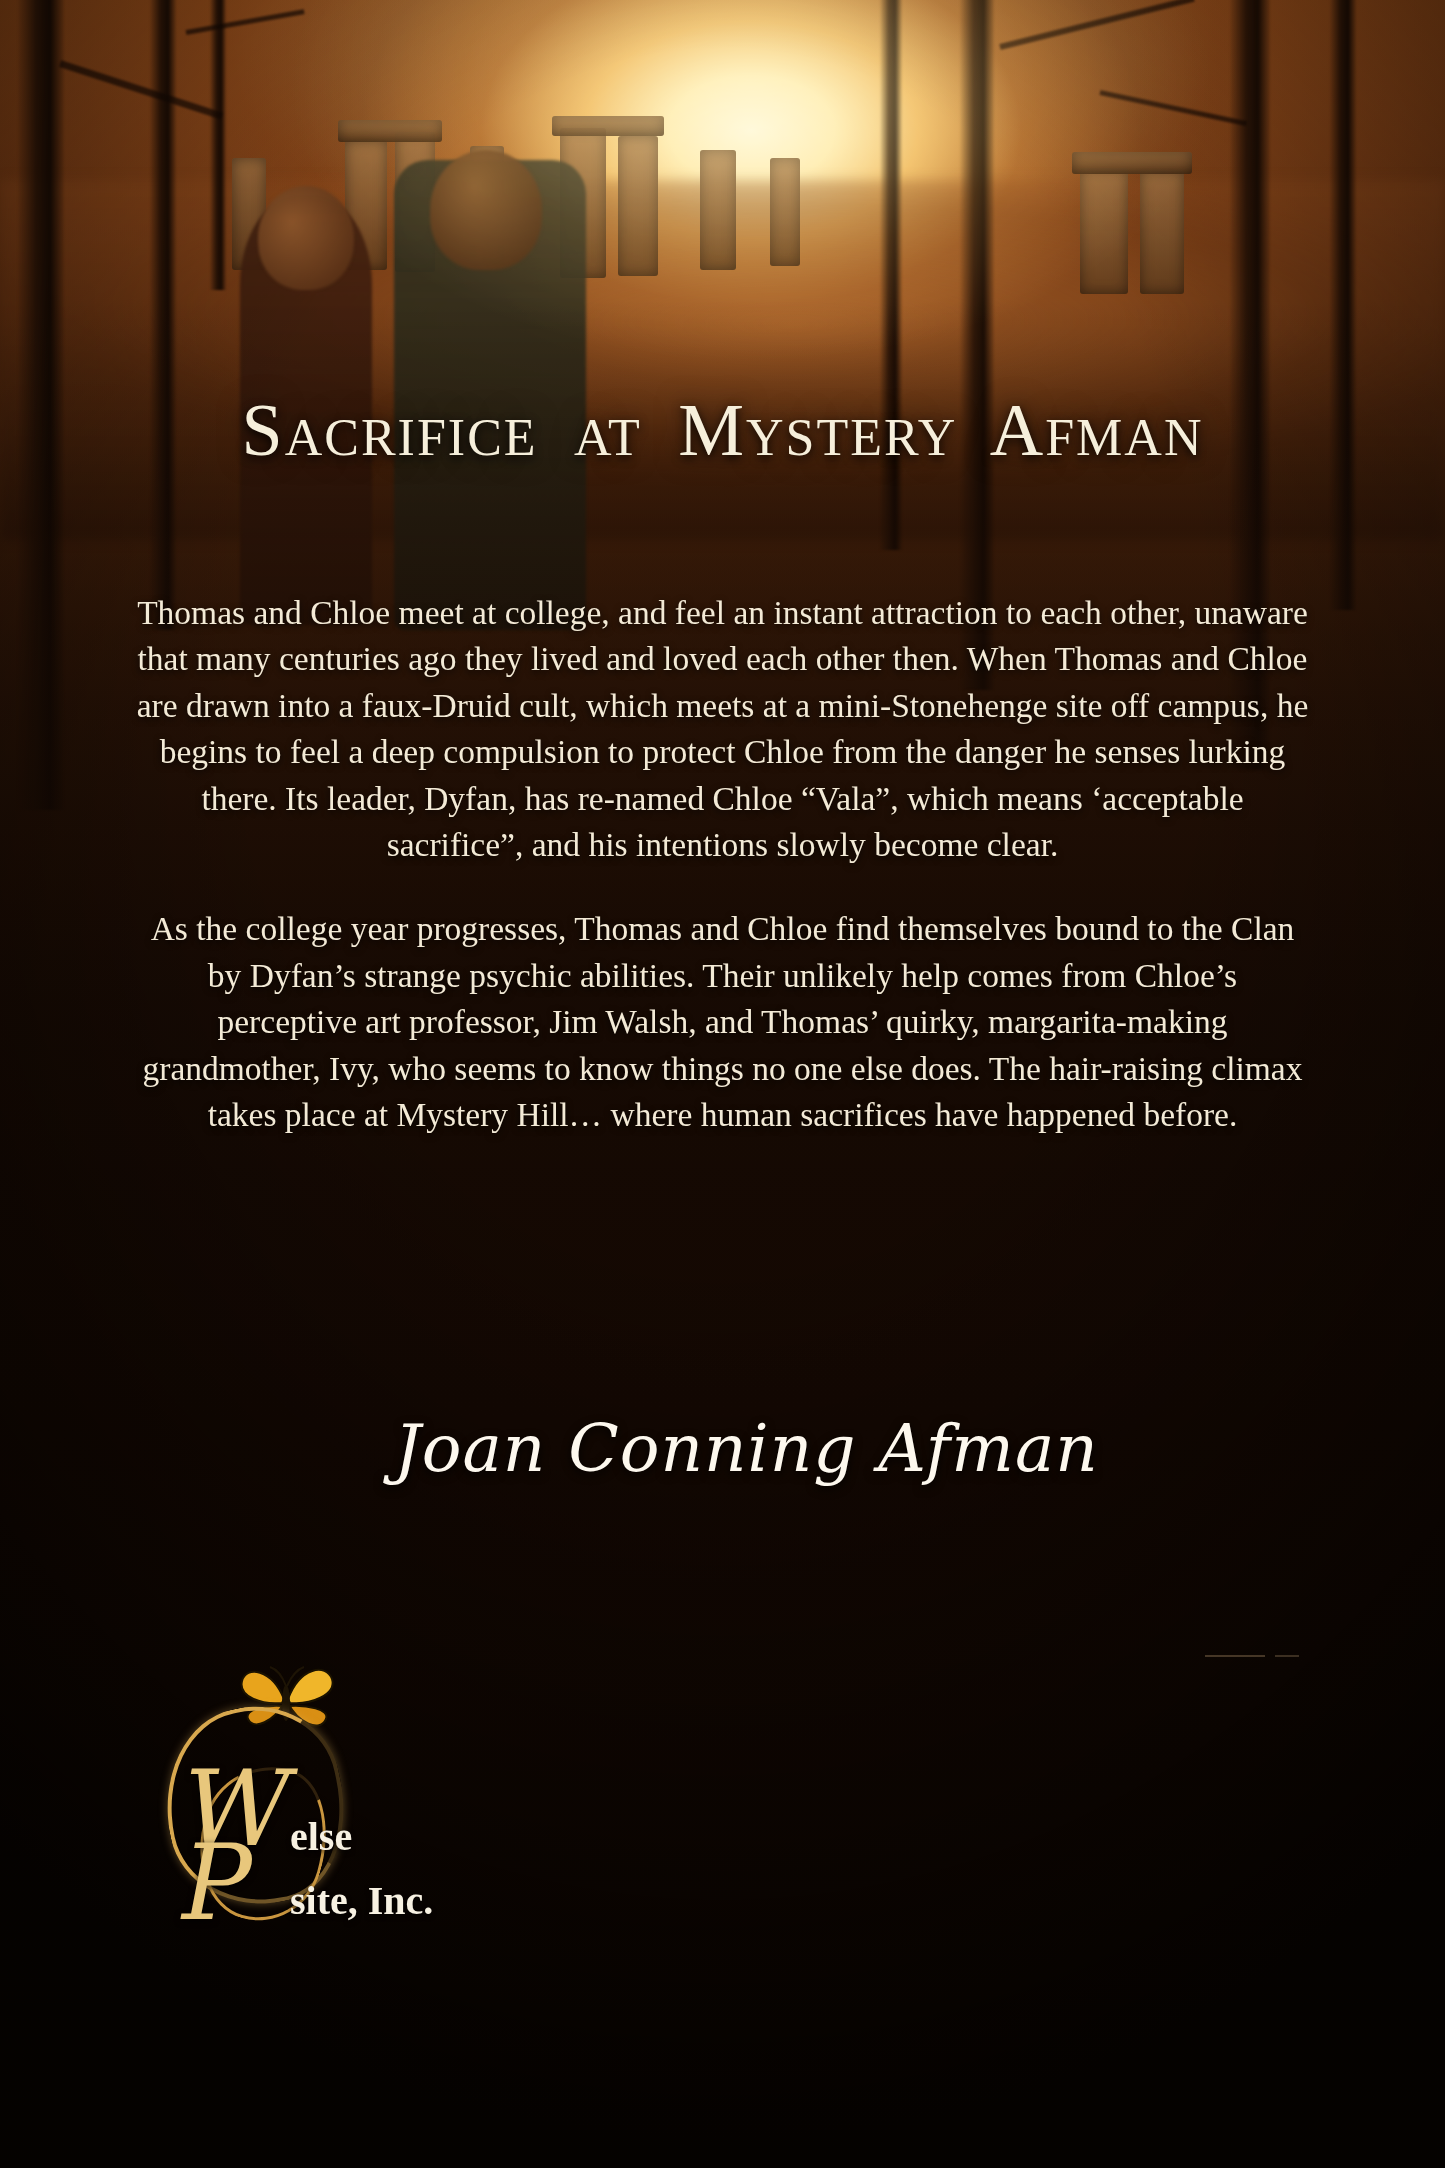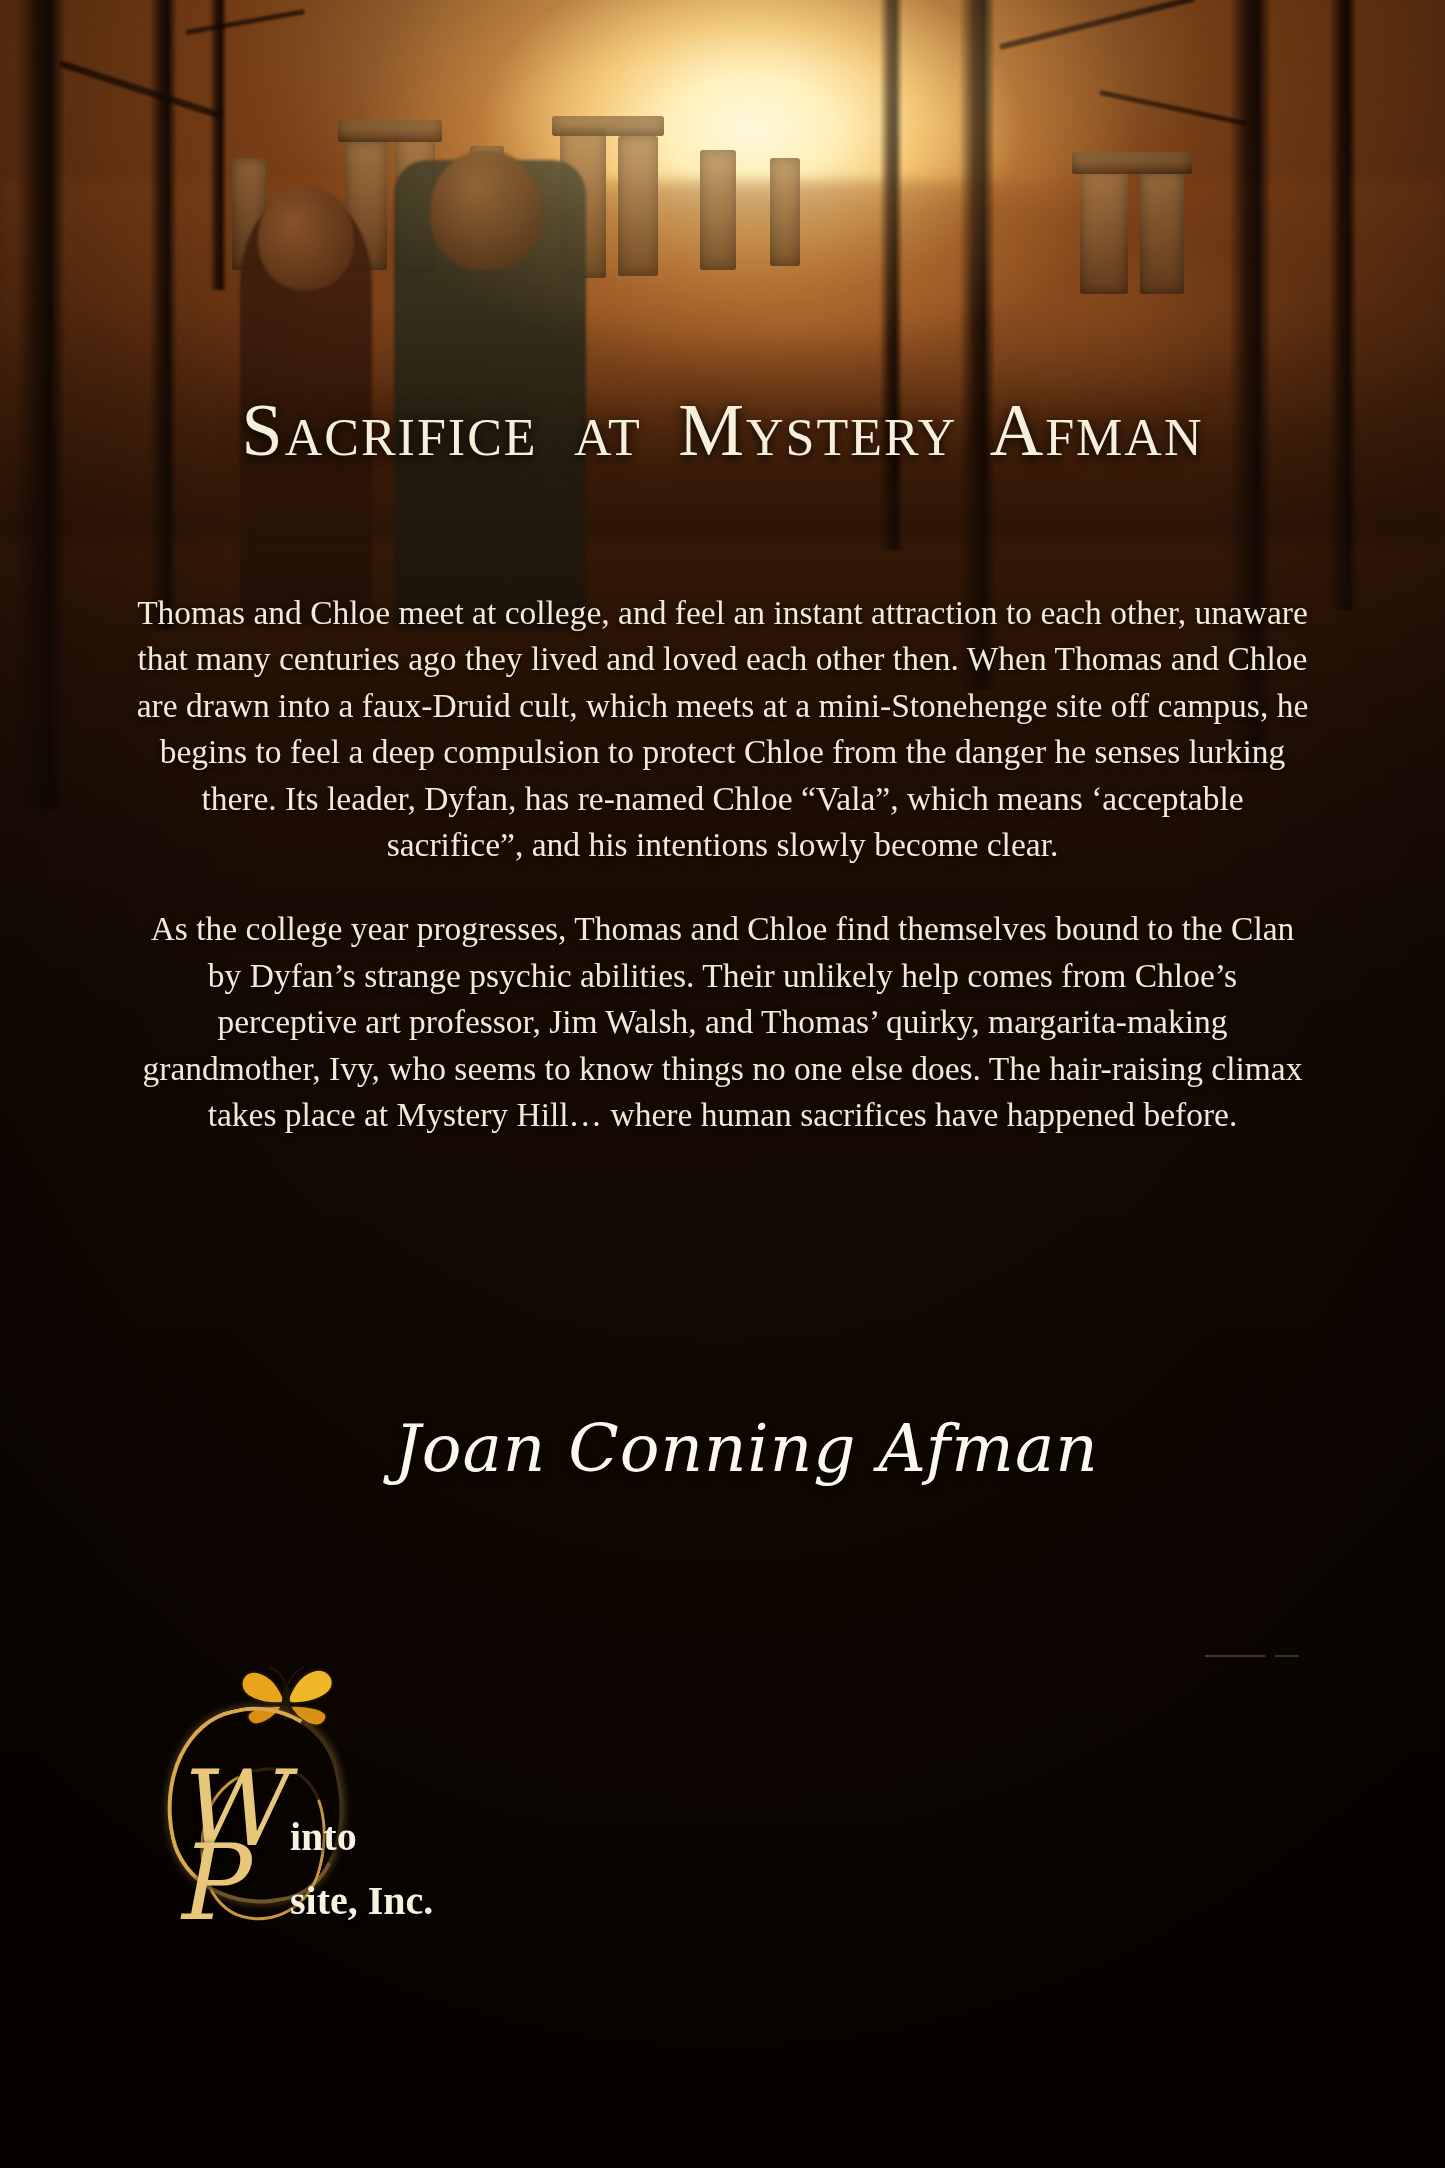--- a/index.html
+++ b/index.html
@@ -323,18 +323,18 @@
           <path d="M56 44 C66 64, 88 74, 94 60 C98 50, 74 46, 58 47 Z" fill="#d98f14" stroke="#1a1200" stroke-width="2"></path>
           <ellipse cx="54" cy="44" rx="4" ry="18" fill="#1d1405"></ellipse>
           <path d="M54 27 C50 16, 44 10, 38 8" stroke="#1d1405" stroke-width="2" fill="none"></path>
           <path d="M55 27 C60 16, 66 10, 72 8" stroke="#1d1405" stroke-width="2" fill="none"></path>
         </g>
       </svg>
       <div class="logo-swirl"></div>
       <div class="logo-swirl2"></div>
       <div class="logo-w">W</div>
       <div class="logo-p">P</div>
-      <div class="logo-word1">into</div>
+      <div class="logo-word1">else</div>
       <div class="logo-word2">site, Inc.</div>
     </div>
 
   </div>
 </div>
 
 </body></html>

